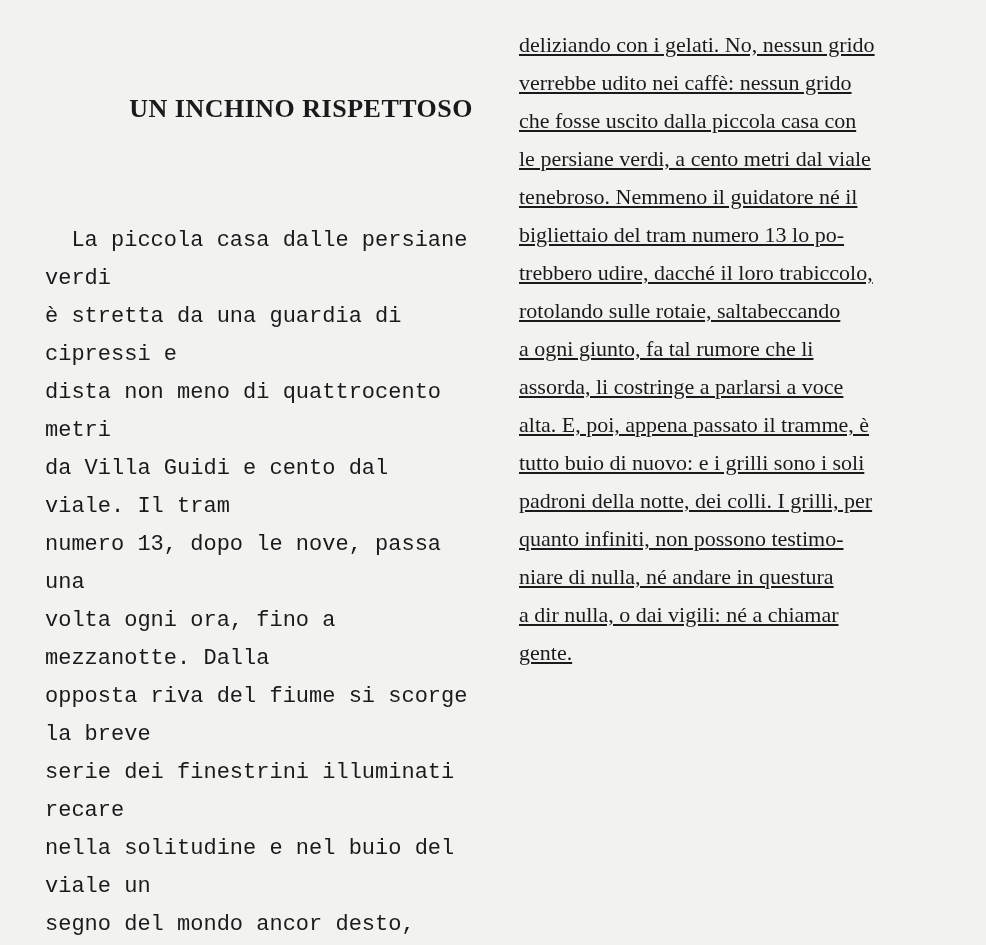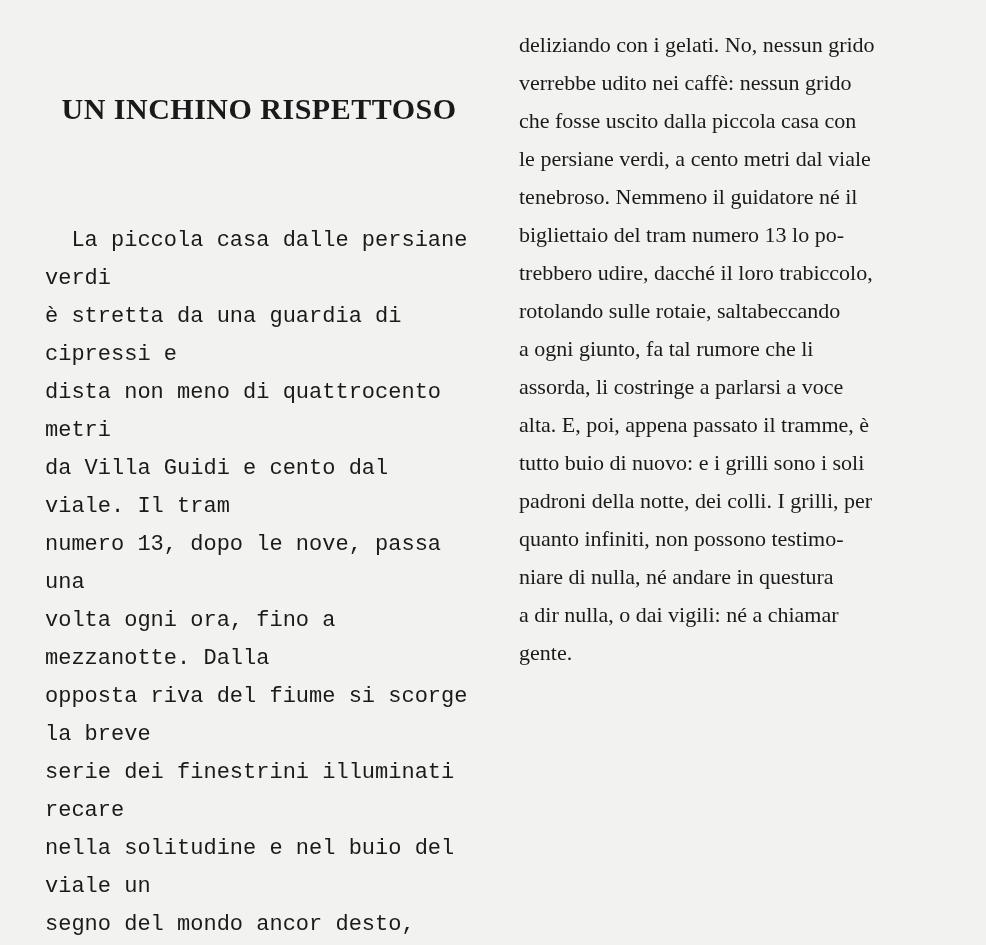--- a/index.html
+++ b/index.html
@@ -23,35 +23,36 @@
     position: absolute;
     top: 0;
     width: 428px;
     font-size: 22px;
     line-height: 38px;
   }
   .col-left  { left: 45px;  }
   .col-right { left: 519px; }
   .chapter-title {
     margin: 90px 0 0 0;
-    text-align: center;
-    font-size: 30px;
+    text-align: right;
+    font-size: 26px;
     letter-spacing: 0.5px;
     white-space: normal;
   }
   .book-paragraph {
     margin: 0;
     white-space: pre-wrap;
   }
   .col-left .book-paragraph.first {
     margin-top: 94px;
     font-family: Liberation Mono, monospace;
   }
   .col-right .book-paragraph.first {
     margin-top: 26px;
+    text-decoration: underline;
   }
   .col-right .book-paragraph.second {
     margin-top: 56px;
   }
 </style>
 </head>
 <body>
 
 <div class="book-page">
 

